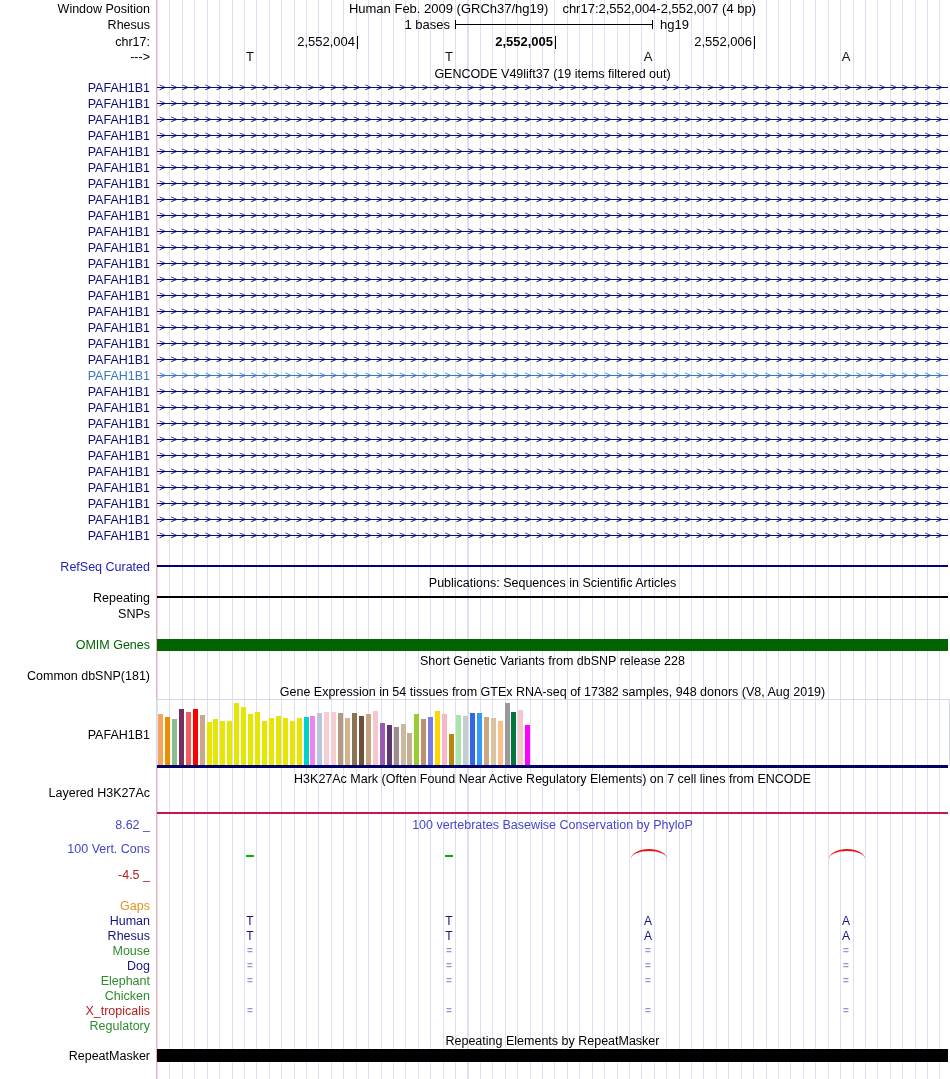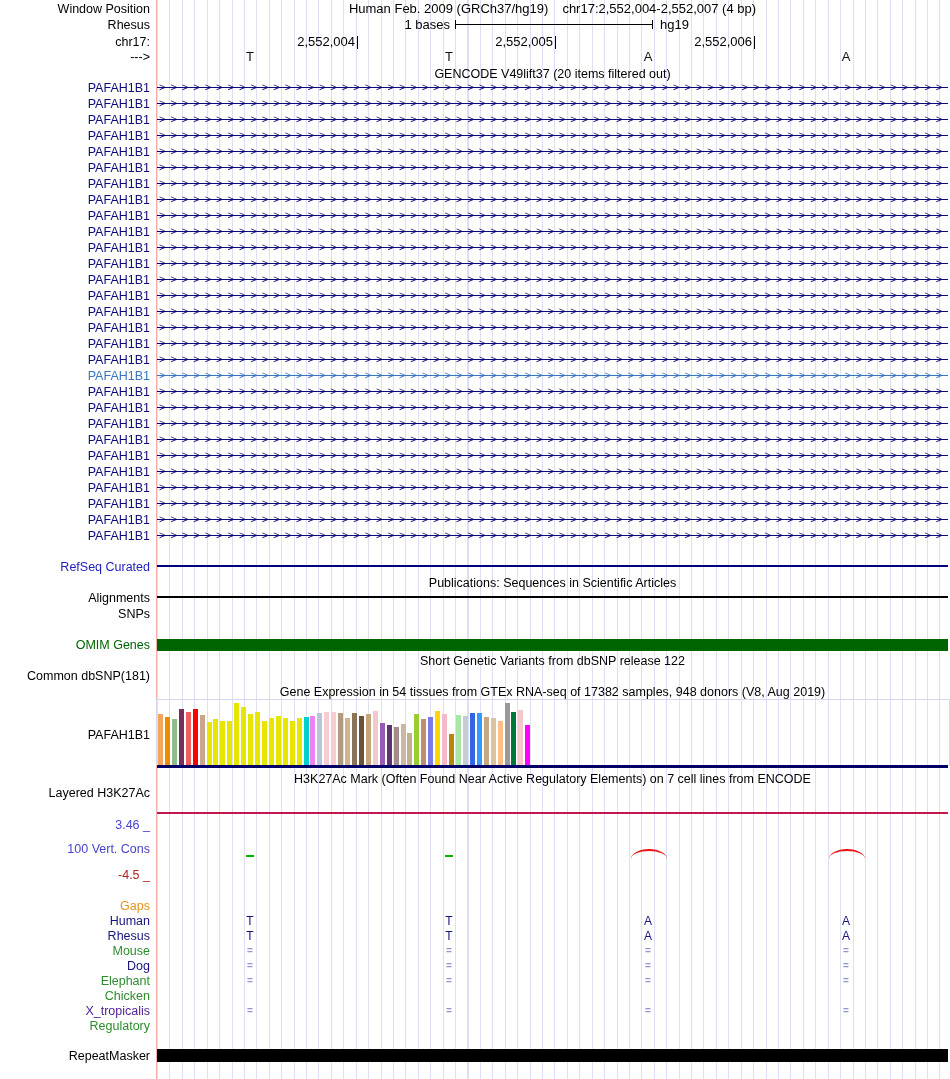--- a/index.html
+++ b/index.html
@@ -46,35 +46,35 @@
 
   <div class="llabel" style="top:18px;">Rhesus</div>
   <div class="coord-label" style="top:18px;left:372px;">1 bases</div>
   <div class="scale-bar" style="top:20px;left:455px;width:196px;"></div>
   <div style="position:absolute;top:18px;left:660px;height:14px;line-height:14px;font-size:13px;">hg19</div>
 
   <div class="llabel" style="top:35px;">chr17:</div>
   <div id="coords">
       <div class="coord-label" style="top: 35px; left: 277px;">2,552,004</div>
       <div class="tickmark" style="top: 36px; left: 357px;"></div>
-      <div class="coord-label" style="top: 35px; left: 475px;">2,552,005</div>
+      <div class="coord-label" style="top: 35px; left: 475px; font-weight: bold;">2,552,005</div>
       <div class="tickmark" style="top: 36px; left: 555px;"></div>
       <div class="coord-label" style="top: 35px; left: 674px;">2,552,006</div>
       <div class="tickmark" style="top: 36px; left: 754px;"></div>
     </div>
 
   <div class="llabel" style="top:50px;">---&gt;</div>
   <div id="bases">
       <div class="base-cell" style="top: 50px; left: 250px; color: rgb(17, 17, 17);">T</div>
       <div class="base-cell" style="top: 50px; left: 449px; color: rgb(17, 17, 17);">T</div>
       <div class="base-cell" style="top: 50px; left: 648px; color: rgb(17, 17, 17);">A</div>
       <div class="base-cell" style="top: 50px; left: 846px; color: rgb(17, 17, 17);">A</div>
     </div>
 
-  <div class="track-title" style="top:67px;">GENCODE V49lift37 (20 items filtered out)</div>
+  <div class="track-title" style="top:67px;">GENCODE V49lift37 (19 items filtered out)</div>
   <div id="gencode">
       <div class="llabel" style="top: 81px; color: rgb(12, 12, 120);">PAFAH1B1</div>
       <div class="gencode-row" style="top: 80px; color: rgb(12, 12, 120);">
         <div class="gene-line" style="background: rgb(12, 12, 120);"></div>
         <div class="gene-arrows" style="color: rgb(12, 12, 120);">&gt;&gt;&gt;&gt;&gt;&gt;&gt;&gt;&gt;&gt;&gt;&gt;&gt;&gt;&gt;&gt;&gt;&gt;&gt;&gt;&gt;&gt;&gt;&gt;&gt;&gt;&gt;&gt;&gt;&gt;&gt;&gt;&gt;&gt;&gt;&gt;&gt;&gt;&gt;&gt;&gt;&gt;&gt;&gt;&gt;&gt;&gt;&gt;&gt;&gt;&gt;&gt;&gt;&gt;&gt;&gt;&gt;&gt;&gt;&gt;&gt;&gt;&gt;&gt;&gt;&gt;&gt;&gt;&gt;&gt;&gt;&gt;&gt;&gt;&gt;&gt;&gt;&gt;&gt;&gt;</div>
       </div>
       <div class="llabel" style="top: 97px; color: rgb(12, 12, 120);">PAFAH1B1</div>
       <div class="gencode-row" style="top: 96px; color: rgb(12, 12, 120);">
         <div class="gene-line" style="background: rgb(12, 12, 120);"></div>
         <div class="gene-arrows" style="color: rgb(12, 12, 120);">&gt;&gt;&gt;&gt;&gt;&gt;&gt;&gt;&gt;&gt;&gt;&gt;&gt;&gt;&gt;&gt;&gt;&gt;&gt;&gt;&gt;&gt;&gt;&gt;&gt;&gt;&gt;&gt;&gt;&gt;&gt;&gt;&gt;&gt;&gt;&gt;&gt;&gt;&gt;&gt;&gt;&gt;&gt;&gt;&gt;&gt;&gt;&gt;&gt;&gt;&gt;&gt;&gt;&gt;&gt;&gt;&gt;&gt;&gt;&gt;&gt;&gt;&gt;&gt;&gt;&gt;&gt;&gt;&gt;&gt;&gt;&gt;&gt;&gt;&gt;&gt;&gt;&gt;&gt;&gt;</div>
@@ -213,28 +213,28 @@
       <div class="gencode-row" style="top: 528px; color: rgb(12, 12, 120);">
         <div class="gene-line" style="background: rgb(12, 12, 120);"></div>
         <div class="gene-arrows" style="color: rgb(12, 12, 120);">&gt;&gt;&gt;&gt;&gt;&gt;&gt;&gt;&gt;&gt;&gt;&gt;&gt;&gt;&gt;&gt;&gt;&gt;&gt;&gt;&gt;&gt;&gt;&gt;&gt;&gt;&gt;&gt;&gt;&gt;&gt;&gt;&gt;&gt;&gt;&gt;&gt;&gt;&gt;&gt;&gt;&gt;&gt;&gt;&gt;&gt;&gt;&gt;&gt;&gt;&gt;&gt;&gt;&gt;&gt;&gt;&gt;&gt;&gt;&gt;&gt;&gt;&gt;&gt;&gt;&gt;&gt;&gt;&gt;&gt;&gt;&gt;&gt;&gt;&gt;&gt;&gt;&gt;&gt;&gt;</div>
       </div>
     </div>
 
   <div class="llabel" style="top:560px;color:#2222bb;">RefSeq Curated</div>
   <div class="hline" style="top:565px;height:2px;background:#000080;"></div>
 
   <div class="track-title" style="top:576px;">Publications: Sequences in Scientific Articles</div>
-  <div class="llabel" style="top:591px;">Alignments</div>
+  <div class="llabel" style="top:591px;">Repeating</div>
   <div class="hline" style="top:596px;height:2px;background:#000;"></div>
   <div class="llabel" style="top:607px;">SNPs</div>
 
   <div class="llabel" style="top:638px;color:#006400;">OMIM Genes</div>
   <div class="hline" style="top:639px;height:12px;background:#006400;"></div>
 
-  <div class="track-title" style="top:654px;">Short Genetic Variants from dbSNP release 122</div>
+  <div class="track-title" style="top:654px;">Short Genetic Variants from dbSNP release 228</div>
   <div class="llabel" style="top:669px;">Common dbSNP(181)</div>
 
   <div class="track-title" style="top:685px;">Gene Expression in 54 tissues from GTEx RNA-seq of 17382 samples, 948 donors (V8, Aug 2019)</div>
   <div class="llabel" style="top:728px;">PAFAH1B1</div>
   <div class="gtex-frame"></div>
   <div class="gtex-bars" id="gtexBars">
       <div class="gtex-bar" style="left: 0px; height: 51px; background: rgb(245, 165, 90);"></div>
       <div class="gtex-bar" style="left: 6.93px; height: 48px; background: rgb(238, 140, 0);"></div>
       <div class="gtex-bar" style="left: 13.86px; height: 46px; background: rgb(143, 188, 143);"></div>
       <div class="gtex-bar" style="left: 20.79px; height: 56px; background: rgb(122, 46, 90);"></div>
@@ -288,21 +288,22 @@
       <div class="gtex-bar" style="left: 353.43px; height: 53px; background: rgb(0, 120, 60);"></div>
       <div class="gtex-bar" style="left: 360.36px; height: 55px; background: rgb(245, 201, 204);"></div>
       <div class="gtex-bar" style="left: 367.29px; height: 40px; background: rgb(255, 0, 255);"></div>
     </div>
   <div class="hline" style="top:765px;height:3px;background:#000066;"></div>
 
   <div class="track-title" style="top:772px;">H3K27Ac Mark (Often Found Near Active Regulatory Elements) on 7 cell lines from ENCODE</div>
   <div class="llabel" style="top:786px;">Layered H3K27Ac</div>
   <div class="hline" style="top:812px;height:2px;background:#c81450;"></div>
 
-  <div class="llabel" style="top:818px;color:#4545cd;">3.46 _</div>
+  <div class="track-title" style="top:818px;color:#4545cd;">100 vertebrates Basewise Conservation by PhyloP</div>
+  <div class="llabel" style="top:818px;color:#4545cd;">8.62 _</div>
   <div class="llabel" style="top:842px;color:#4545cd;">100 Vert. Cons</div>
   <div class="llabel" style="top:868px;color:#b22222;">-4.5 _</div>
   <div id="phylopMarks">
       <div class="greenmark" style="top: 855px; left: 246px; background: rgb(0, 180, 0);"></div>
       <div class="greenmark" style="top: 855px; left: 445px; background: rgb(0, 180, 0);"></div>
       <div class="arc" style="top: 849px; left: 631px; border-top-color: rgb(238, 17, 17);"></div>
       <div class="arc" style="top: 849px; left: 829px; border-top-color: rgb(238, 17, 17);"></div>
     </div>
 
   <div id="multiz">
@@ -326,23 +327,24 @@
       <div class="aln-cell aln-eq" style="top: 959px; left: 250px; color: rgb(148, 148, 216);">=</div>
       <div class="aln-cell aln-eq" style="top: 959px; left: 449px; color: rgb(148, 148, 216);">=</div>
       <div class="aln-cell aln-eq" style="top: 959px; left: 648px; color: rgb(148, 148, 216);">=</div>
       <div class="aln-cell aln-eq" style="top: 959px; left: 846px; color: rgb(148, 148, 216);">=</div>
       <div class="llabel" style="top: 974px; color: rgb(46, 139, 46);">Elephant</div>
       <div class="aln-cell aln-eq" style="top: 974px; left: 250px; color: rgb(148, 148, 216);">=</div>
       <div class="aln-cell aln-eq" style="top: 974px; left: 449px; color: rgb(148, 148, 216);">=</div>
       <div class="aln-cell aln-eq" style="top: 974px; left: 648px; color: rgb(148, 148, 216);">=</div>
       <div class="aln-cell aln-eq" style="top: 974px; left: 846px; color: rgb(148, 148, 216);">=</div>
       <div class="llabel" style="top: 989px; color: rgb(46, 139, 46);">Chicken</div>
-      <div class="llabel" style="top: 1004px; color: #4c1d95;">X_tropicalis</div>
+      <div class="llabel" style="top: 1004px; color: #b91c1c;">X_tropicalis</div>
       <div class="aln-cell aln-eq" style="top: 1004px; left: 250px; color: rgb(148, 148, 216);">=</div>
       <div class="aln-cell aln-eq" style="top: 1004px; left: 449px; color: rgb(148, 148, 216);">=</div>
       <div class="aln-cell aln-eq" style="top: 1004px; left: 648px; color: rgb(148, 148, 216);">=</div>
       <div class="aln-cell aln-eq" style="top: 1004px; left: 846px; color: rgb(148, 148, 216);">=</div>
       <div class="llabel" style="top: 1019px; color: rgb(46, 139, 46);">Regulatory</div>
     </div>
 
+  <div class="track-title" style="top:1034px;">Repeating Elements by RepeatMasker</div>
   <div class="llabel" style="top:1049px;">RepeatMasker</div>
   <div class="hline" style="top:1049px;height:13px;background:#000;"></div>
 </div>
 
 </body></html>

